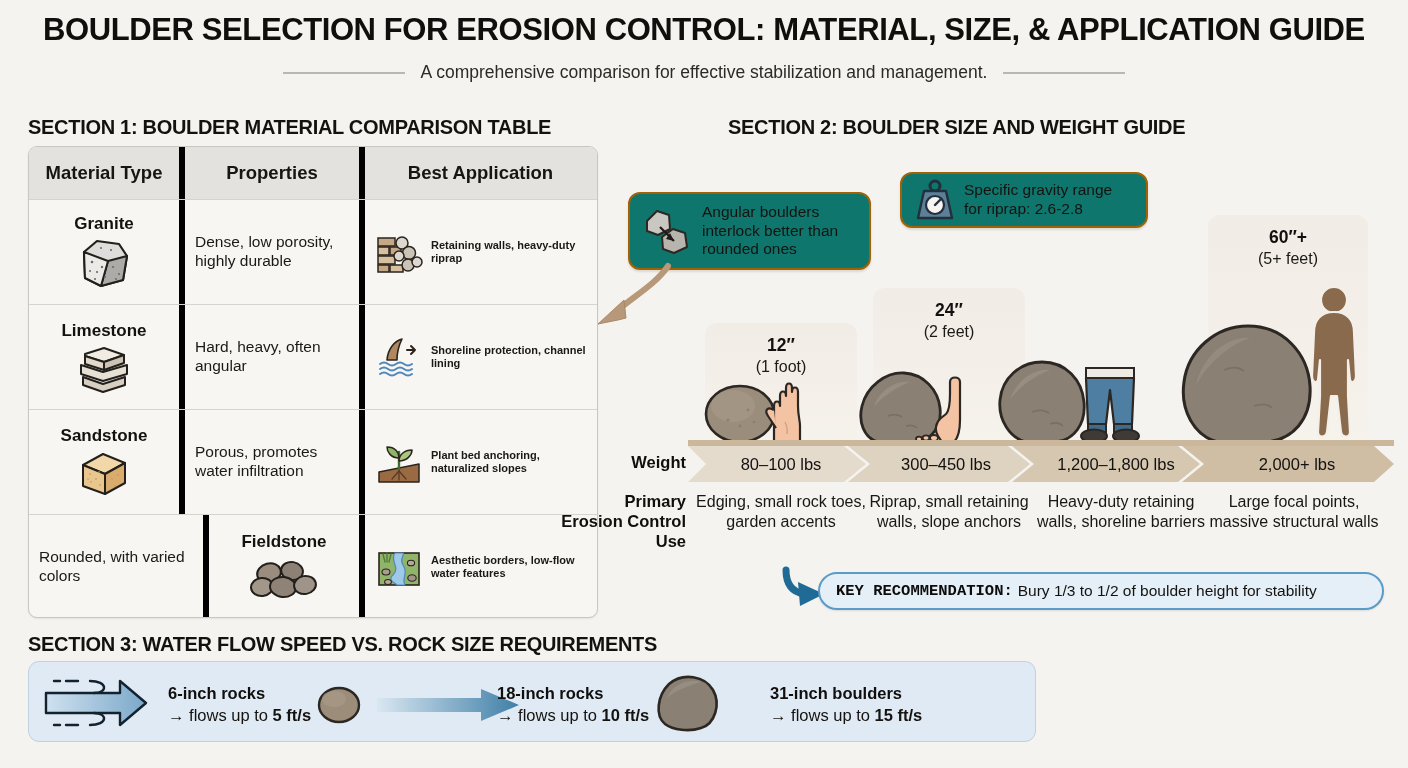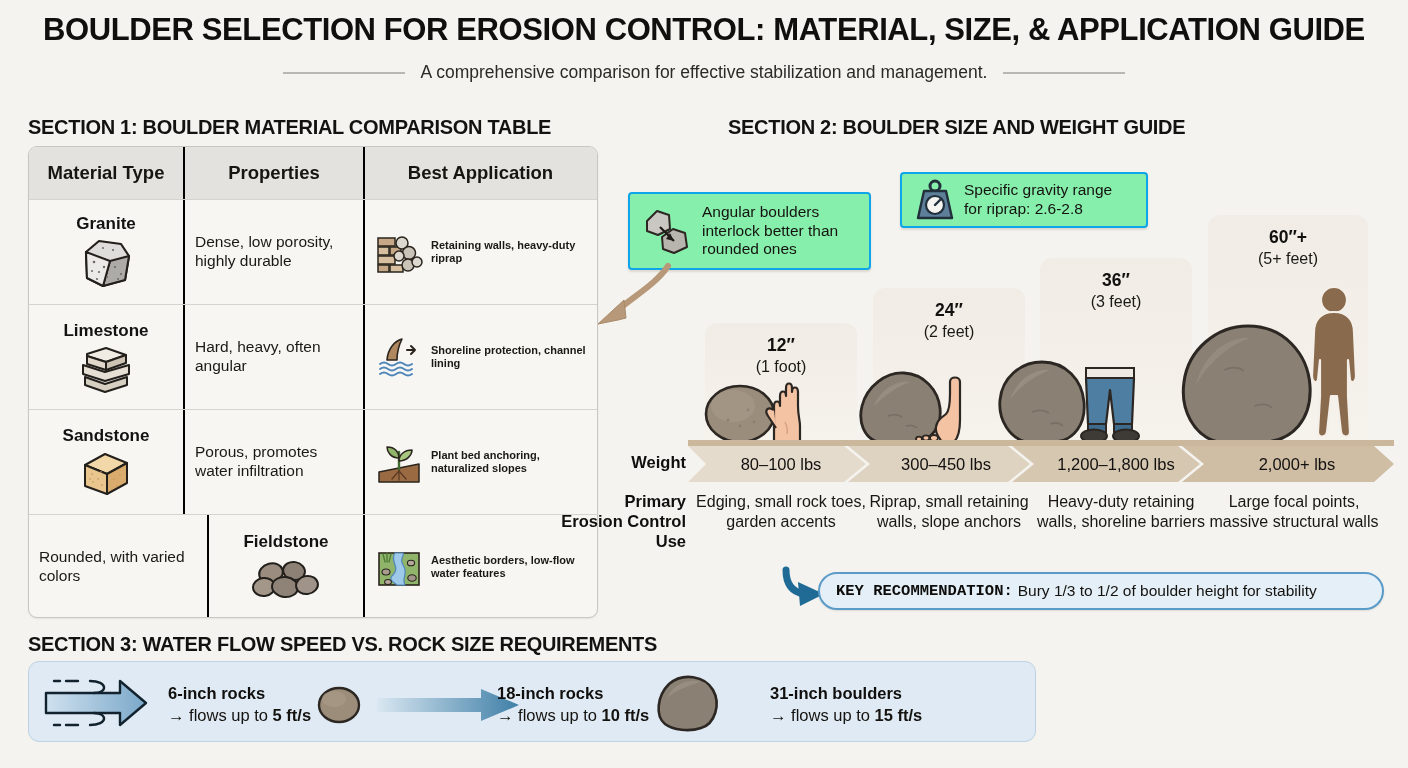--- a/index.html
+++ b/index.html
@@ -41,37 +41,37 @@
   }
   .trow{display:flex;width:100%;border-bottom:1px solid #d6d4ce;}
   .trow:last-child{border-bottom:none;}
   .thead{background:#e3e2df;height:52px;}
   .thead .tcell{
     font-size:18.5px;font-weight:bold;justify-content:center;align-items:center;
     color:#17150f;
   }
   .tcell{
     display:flex;align-items:center;box-sizing:border-box;
-    border-right:2px solid #000000;padding:6px 10px;
+    border-right:6px solid #000000;padding:6px 10px;
   }
   .tcell:last-child{border-right:none;}
   .c1{width:156px;flex-direction:column;justify-content:center;}
   .c2{width:180px;}
   .c3{width:231px;}
   .mat-row{height:104px;}
   .mat-name{font-size:17px;font-weight:bold;color:#141210;margin-bottom:2px;}
   .prop-txt{font-size:15.5px;line-height:1.22;color:#1a1916;}
   .app-cell{gap:8px;}
   .app-txt{font-size:11px;line-height:1.22;color:#1a1916;font-weight:bold;}
   .ico{flex:0 0 auto;display:block;}
 
   
   .callout{
-    position:absolute;background:#86efac;border:2px solid #0ea5e9;
-    border-radius:4px;box-shadow:0 2px 2px rgba(120,100,70,.18);
+    position:absolute;background:#0f766e;border:2px solid #a16207;
+    border-radius:12px;box-shadow:0 2px 2px rgba(120,100,70,.18);
     display:flex;align-items:center;gap:9px;padding:9px 13px;box-sizing:border-box;
   }
   .callout-txt{font-size:15.5px;line-height:1.2;color:#15130f;}
   #co-angular{left:628px;top:192px;width:243px;height:78px;}
   #co-gravity{left:900px;top:172px;width:248px;height:56px;}
 
   .size-col{
     position:absolute;border-radius:12px 12px 0 0;
     background:linear-gradient(180deg,#f1ece5 0%,#f6f2ec 100%);
   }
@@ -319,24 +319,20 @@
   <div class="sec-head" id="sec2-head">SECTION 2: BOULDER SIZE AND WEIGHT GUIDE</div>
 
   <div class="size-col" style="left:705px;top:323px;width:152px;height:118px;">
     <div class="size-label">12″</div>
     <div class="size-sub">(1 foot)</div>
   </div>
   <div class="size-col" style="left:873px;top:288px;width:152px;height:153px;">
     <div class="size-label">24″</div>
     <div class="size-sub">(2 feet)</div>
   </div>
-  <div class="size-col" style="left:1040px;top:258px;width:152px;height:183px;">
-    <div class="size-label">36″</div>
-    <div class="size-sub">(3 feet)</div>
-  </div>
   <div class="size-col" style="left:1208px;top:215px;width:160px;height:226px;">
     <div class="size-label">60″+</div>
     <div class="size-sub">(5+ feet)</div>
   </div>
 
   <svg style="position:absolute;left:688px;top:210px;" width="712" height="232" viewBox="0 0 712 232">
 
     <g>
       <ellipse cx="52" cy="204" rx="34" ry="28" fill="#9a8d7c" stroke="#2c2722" stroke-width="2.6"></ellipse>
       <ellipse cx="45" cy="196" rx="22" ry="16" fill="#a89a88" opacity=".65"></ellipse>

